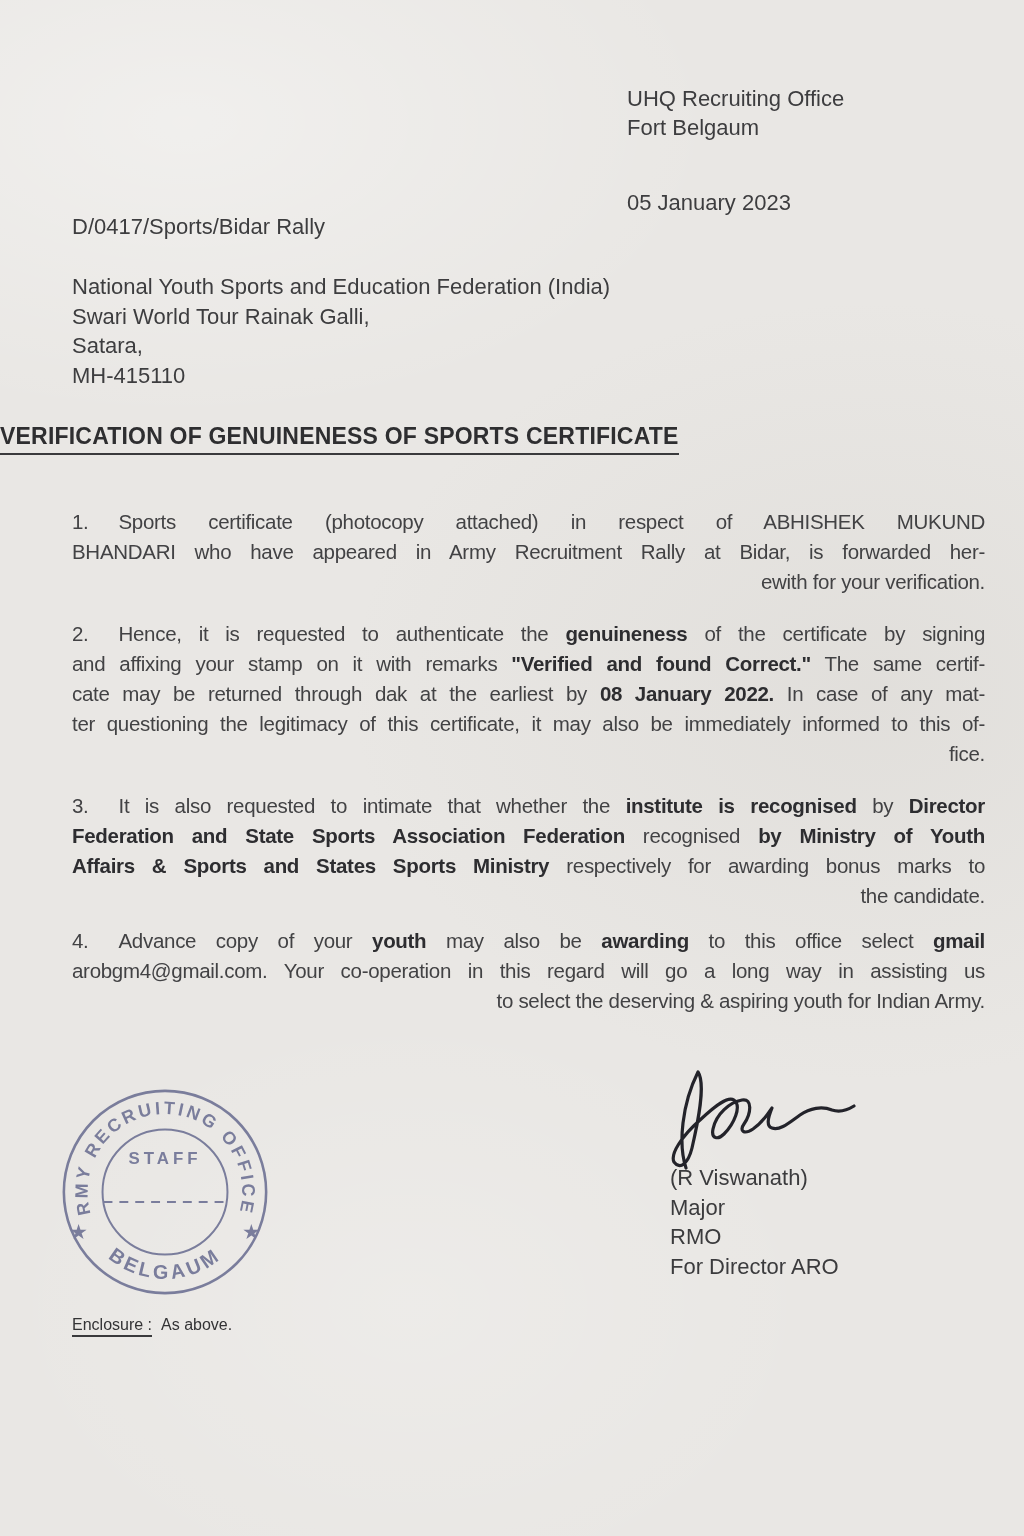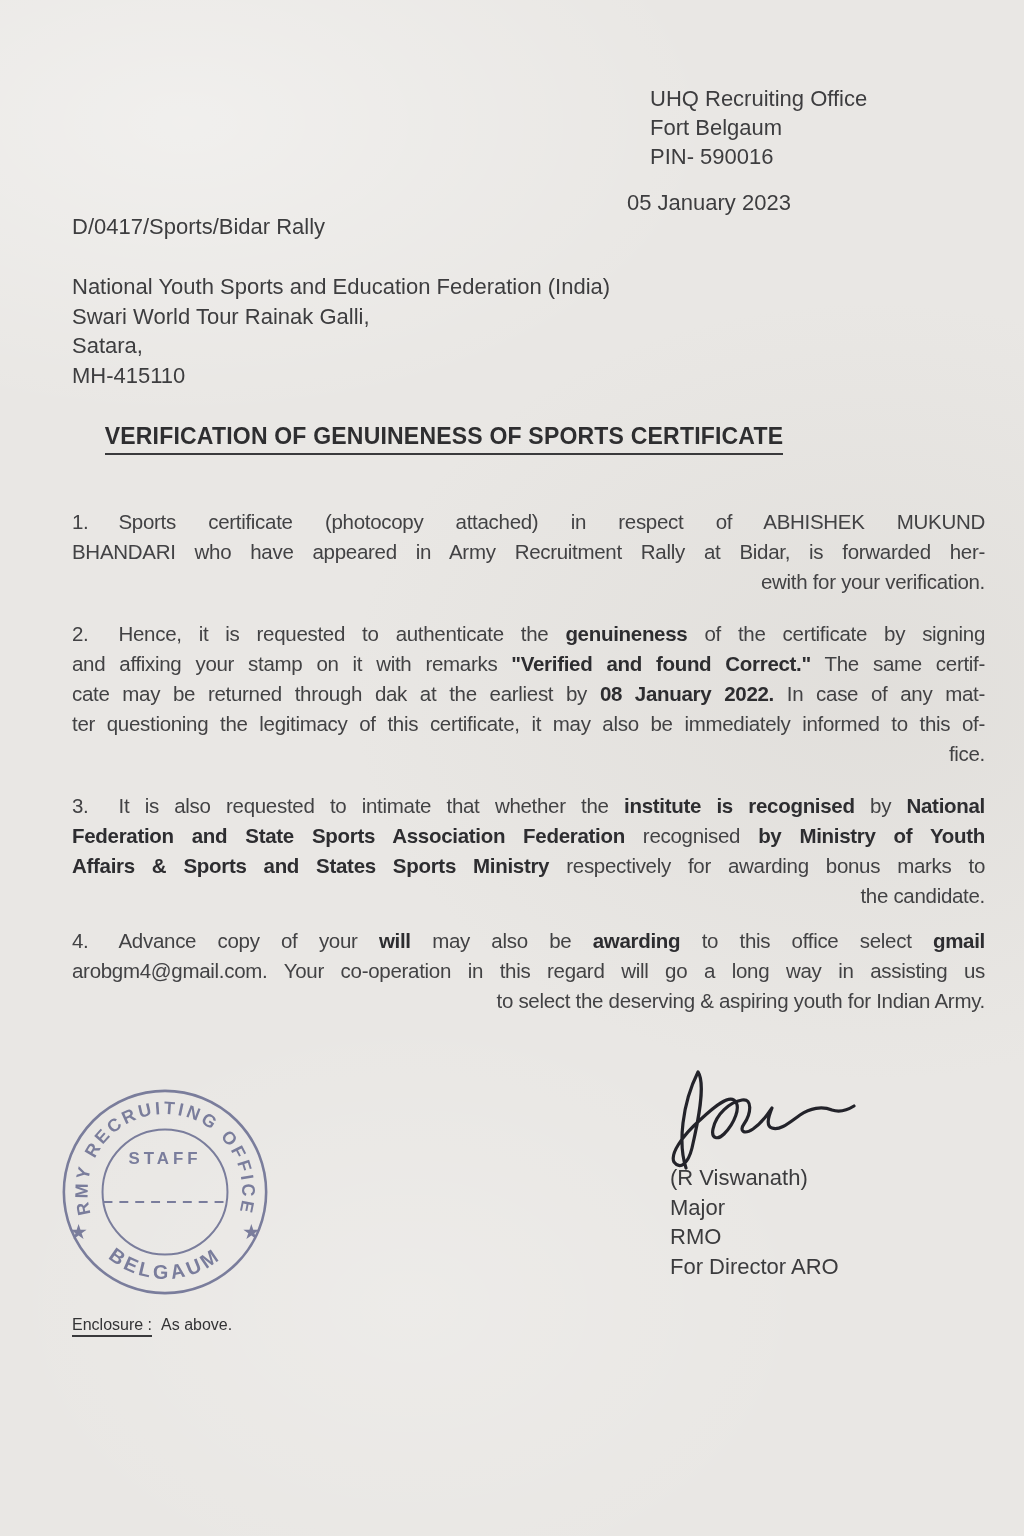--- a/index.html
+++ b/index.html
@@ -14,40 +14,39 @@
       #e9e7e4;
   }
   .abs{position:absolute;}
   .hdr{font-size:22px;line-height:29px;color:#3d3d3f;}
   .para{left:72px;width:913px;font-size:20.5px;line-height:30px;letter-spacing:-0.3px;color:#424244;}
   .jline{text-align:justify;text-align-last:justify;}
   .lline{text-align:right;}
   .bseg{font-weight:700;color:#2d2d30;}
   .useg{text-decoration-thickness:2px;text-underline-offset:3px;}
   .ptab{display:inline-block;width:30px;}
-  .title-wrap{left:0;top:423px;width:856px;text-align:center;padding-left:16px;}
+  .title-wrap{left:0;top:423px;width:856px;text-align:left;}
   .title-text{
     display:inline-block;font-weight:700;font-size:23px;letter-spacing:.2px;color:#2e2e30;
     border-bottom:2.5px solid #3a3a3c;padding-bottom:3px;
   }
   .sigblock{left:670px;top:1163px;font-size:22px;line-height:29.5px;color:#3b3b3d;}
   .enclosure{left:72px;top:1316px;font-size:16px;color:#333335;}
   .enclosure .lab{border-bottom:2.5px solid #3a3a3c;padding-bottom:2px;}
   .enclosure .val{margin-left:9px;}
   .stamp-svg{opacity:.88;}
 </style>
 </head>
 <body>
 
 <div class="page">
 
-  <div class="abs hdr" style="left:650px;top:84px;">
+  <div class="abs hdr" style="left:627px;top:84px;">
     <div>UHQ Recruiting Office</div>
     <div>Fort Belgaum</div>
-    <div>PIN- 590016</div>
   </div>
   <div class="abs hdr" style="left:627px;top:188px;">05 January 2023</div>
 
   <div class="abs hdr" style="left:72px;top:212px;">D/0417/Sports/Bidar Rally</div>
 
   <div class="abs hdr" style="left:72px;top:272px;line-height:29.5px;">
     <div>National Youth Sports and Education Federation (India)</div>
     <div>Swari World Tour Rainak Galli,</div>
     <div>Satara,</div>
     <div>MH-415110</div>
@@ -65,28 +64,28 @@
 
   <div class="abs para" style="top:619px;">
     <div class="jline"><span>2.</span><span class="ptab"></span><span>Hence, it is requested to authenticate the </span><span class="bseg">genuineness</span><span> of the certificate by signing</span></div>
     <div class="jline"><span>and affixing your stamp on it with remarks </span><span class="bseg">"Verified and found Correct."</span><span> The same certif-</span></div>
     <div class="jline"><span>cate may be returned through dak at the earliest by </span><span class="bseg">08 January 2022.</span><span> In case of any mat-</span></div>
     <div class="jline"><span>ter questioning the legitimacy of this certificate, it may also be immediately informed to this of-</span></div>
     <div class="lline"><span>fice.</span></div>
   </div>
 
   <div class="abs para" style="top:791px;">
-    <div class="jline"><span>3.</span><span class="ptab"></span><span>It is also requested to intimate that whether the </span><span class="bseg">institute is recognised</span><span> by </span><span class="bseg">National</span></div>
+    <div class="jline"><span>3.</span><span class="ptab"></span><span>It is also requested to intimate that whether the </span><span class="bseg">institute is recognised</span><span> by </span><span class="bseg">Director</span></div>
     <div class="jline"><span class="bseg">Federation and State Sports Association Federation</span><span> recognised </span><span class="bseg">by Ministry of Youth</span></div>
     <div class="jline"><span class="bseg">Affairs &amp; Sports and States Sports Ministry</span><span> respectively for awarding bonus marks to</span></div>
     <div class="lline"><span>the candidate.</span></div>
   </div>
 
   <div class="abs para" style="top:926px;">
-    <div class="jline"><span>4.</span><span class="ptab"></span><span>Advance copy of your </span><span class="bseg">will</span><span> may also be </span><span class="bseg">awarding</span><span> to this office select </span><span class="bseg">gmail</span></div>
+    <div class="jline"><span>4.</span><span class="ptab"></span><span>Advance copy of your </span><span class="bseg">youth</span><span> may also be </span><span class="bseg">awarding</span><span> to this office select </span><span class="bseg">gmail</span></div>
     <div class="jline"><span class="useg">arobgm4@gmail.com.</span><span> Your co-operation in this regard will go a long way in assisting us</span></div>
     <div class="lline"><span>to select the deserving &amp; aspiring youth for Indian Army.</span></div>
   </div>
 
   <svg class="abs stamp-svg" style="left:46px;top:1073px;" width="238" height="238" viewBox="0 0 240 240">
     <g stroke="#6b6f92" fill="none">
       <circle cx="120" cy="120" r="102" stroke-width="2.6"></circle>
       <circle cx="120" cy="120" r="63" stroke-width="2"></circle>
       <line x1="58" y1="130" x2="182" y2="130" stroke-width="2" stroke-dasharray="9 7"></line>
     </g>

